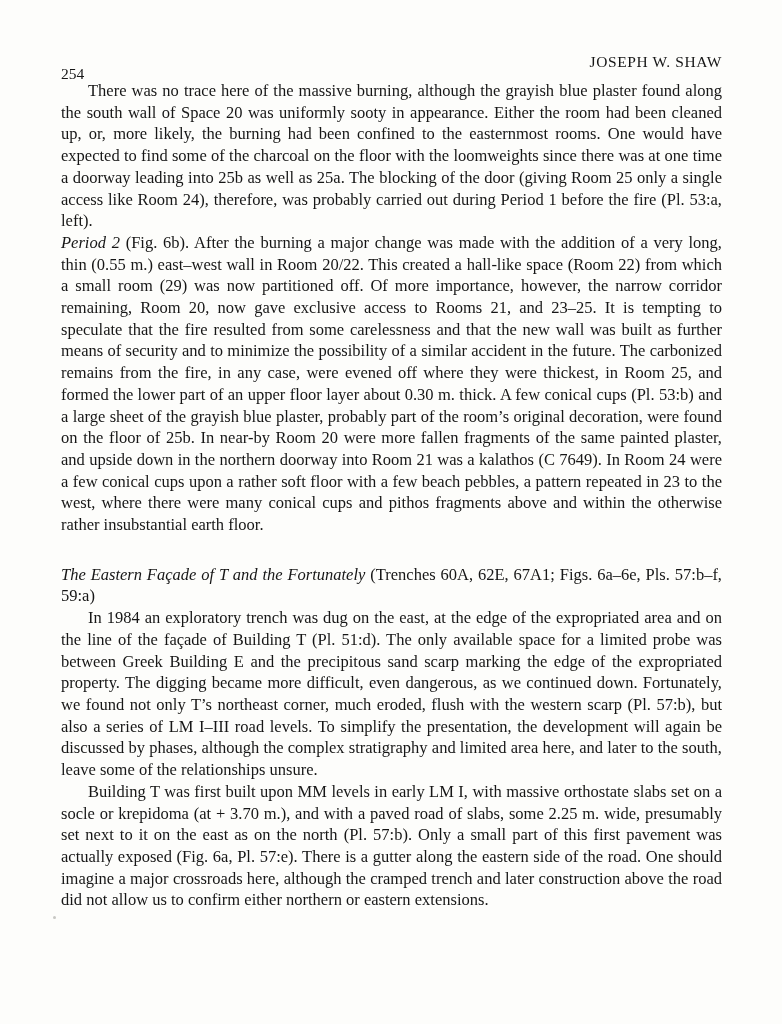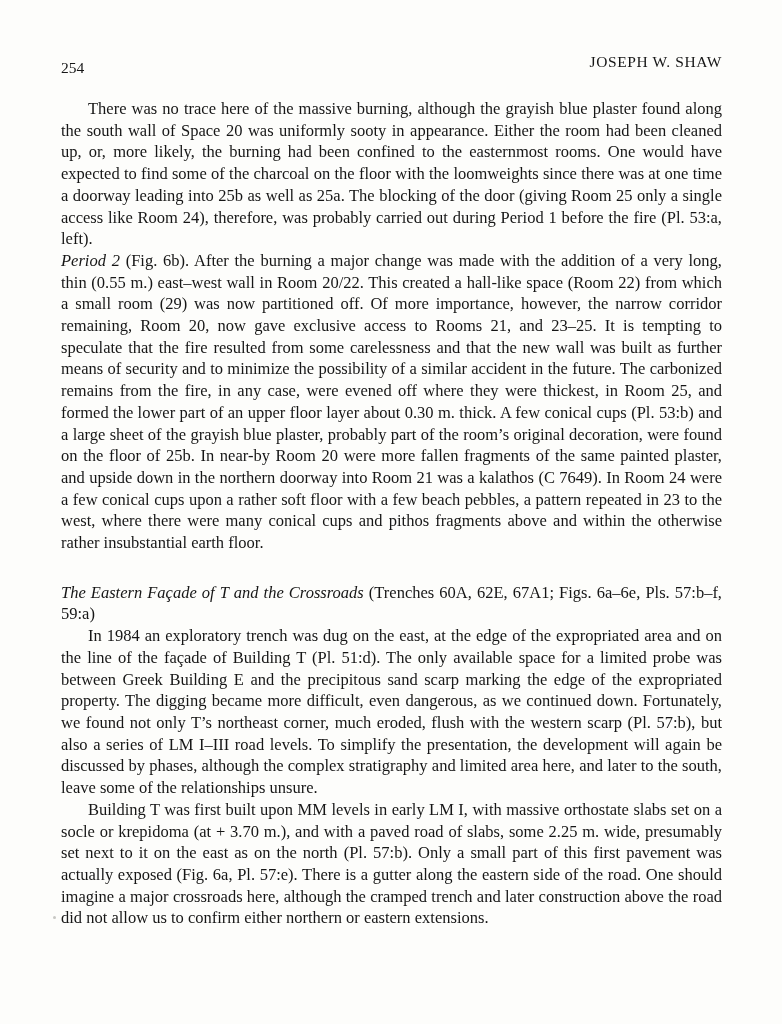--- a/index.html
+++ b/index.html
@@ -22,30 +22,30 @@
     top: 52px;
     left: 61px;
     width: 661px;
     height: 20px;
     font-size: 15.5px;
     line-height: 20px;
   }
   .page-number {
     position: absolute;
     left: 0;
-    top: 6px;
+    top: 12px;
   }
   .running-title {
     display: block;
     text-align: right;
     letter-spacing: 0.6px;
   }
   .body-text {
     position: absolute;
-    top: 98px;
+    top: 80px;
     left: 61px;
     width: 661px;
     font-size: 16.5px;
     line-height: 21.7px;
     text-align: justify;
   }
   .para {
     margin: 0;
     padding: 0;
   }
@@ -82,21 +82,21 @@
     <span class="page-number">254</span>
     <span class="running-title">JOSEPH W. SHAW</span>
   </header>
 
   <main class="body-text">
 
     <p class="para indent">There was no trace here of the massive burning, although the grayish blue plaster found along the south wall of Space 20 was uniformly sooty in appearance. Either the room had been cleaned up, or, more likely, the burning had been confined to the easternmost rooms. One would have expected to find some of the charcoal on the floor with the loomweights since there was at one time a doorway leading into 25b as well as 25a. The blocking of the door (giving Room 25 only a single access like Room 24), therefore, was probably carried out during Period 1 before the fire (Pl. 53:a, left).</p>
 
     <p class="para"><em>Period 2</em><span> (Fig. 6b). After the burning a major change was made with the addition of a very long, thin (0.55 m.) east–west wall in Room 20/22. This created a hall-like space (Room 22) from which a small room (29) was now partitioned off. Of more importance, however, the narrow corridor remaining, Room 20, now gave exclusive access to Rooms 21, and 23–25. It is tempting to speculate that the fire resulted from some carelessness and that the new wall was built as further means of security and to minimize the possibility of a similar accident in the future. The carbonized remains from the fire, in any case, were evened off where they were thickest, in Room 25, and formed the lower part of an upper floor layer about 0.30 m. thick. A few conical cups (Pl. 53:b) and a large sheet of the grayish blue plaster, probably part of the room’s original decoration, were found on the floor of 25b. In near-by Room 20 were more fallen fragments of the same painted plaster, and upside down in the northern doorway into Room 21 was a kalathos (C 7649). In Room 24 were a few conical cups upon a rather soft floor with a few beach pebbles, a pattern repeated in 23 to the west, where there were many conical cups and pithos fragments above and within the otherwise rather insubstantial earth floor.</span></p>
 
-    <h2 class="section-heading"><em>The Eastern Façade of T and the Crossroads</em><span> (Trenches 60A, 62E, 67A1; Figs. 6a–6e, Pls. 57:b–f, 59:a)</span></h2>
+    <h2 class="section-heading"><em>The Eastern Façade of T and the Fortunately</em><span> (Trenches 60A, 62E, 67A1; Figs. 6a–6e, Pls. 57:b–f, 59:a)</span></h2>
 
     <p class="para indent">In 1984 an exploratory trench was dug on the east, at the edge of the expropriated area and on the line of the façade of Building T (Pl. 51:d). The only available space for a limited probe was between Greek Building E and the precipitous sand scarp marking the edge of the expropriated property. The digging became more difficult, even dangerous, as we continued down. Fortunately, we found not only T’s northeast corner, much eroded, flush with the western scarp (Pl. 57:b), but also a series of LM I–III road levels. To simplify the presentation, the development will again be discussed by phases, although the complex stratigraphy and limited area here, and later to the south, leave some of the relationships unsure.</p>
 
     <p class="para indent">Building T was first built upon MM levels in early LM I, with massive orthostate slabs set on a socle or krepidoma (at + 3.70 m.), and with a paved road of slabs, some 2.25 m. wide, presumably set next to it on the east as on the north (Pl. 57:b). Only a small part of this first pavement was actually exposed (Fig. 6a, Pl. 57:e). There is a gutter along the eastern side of the road. One should imagine a major crossroads here, although the cramped trench and later construction above the road did not allow us to confirm either northern or eastern extensions.</p>
 
   </main>
 
   <span class="scan-dot"></span>
 
 </div>

